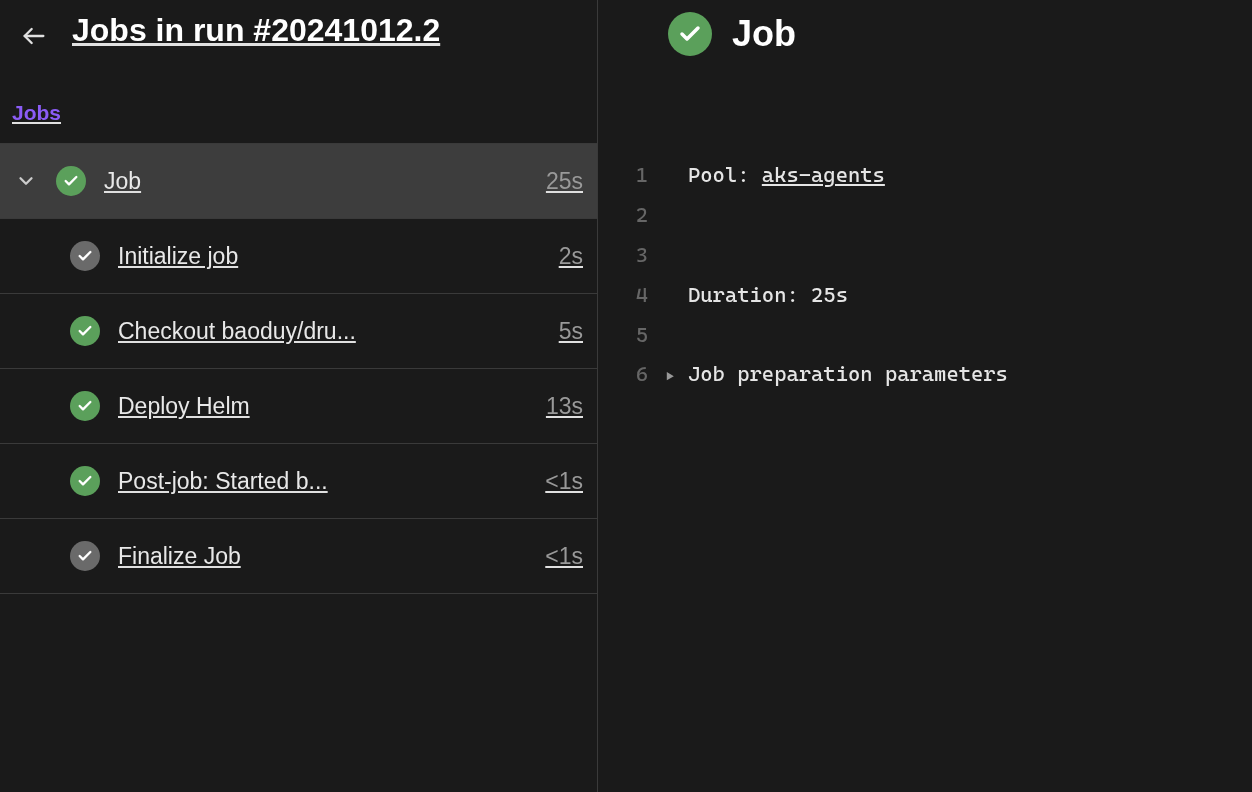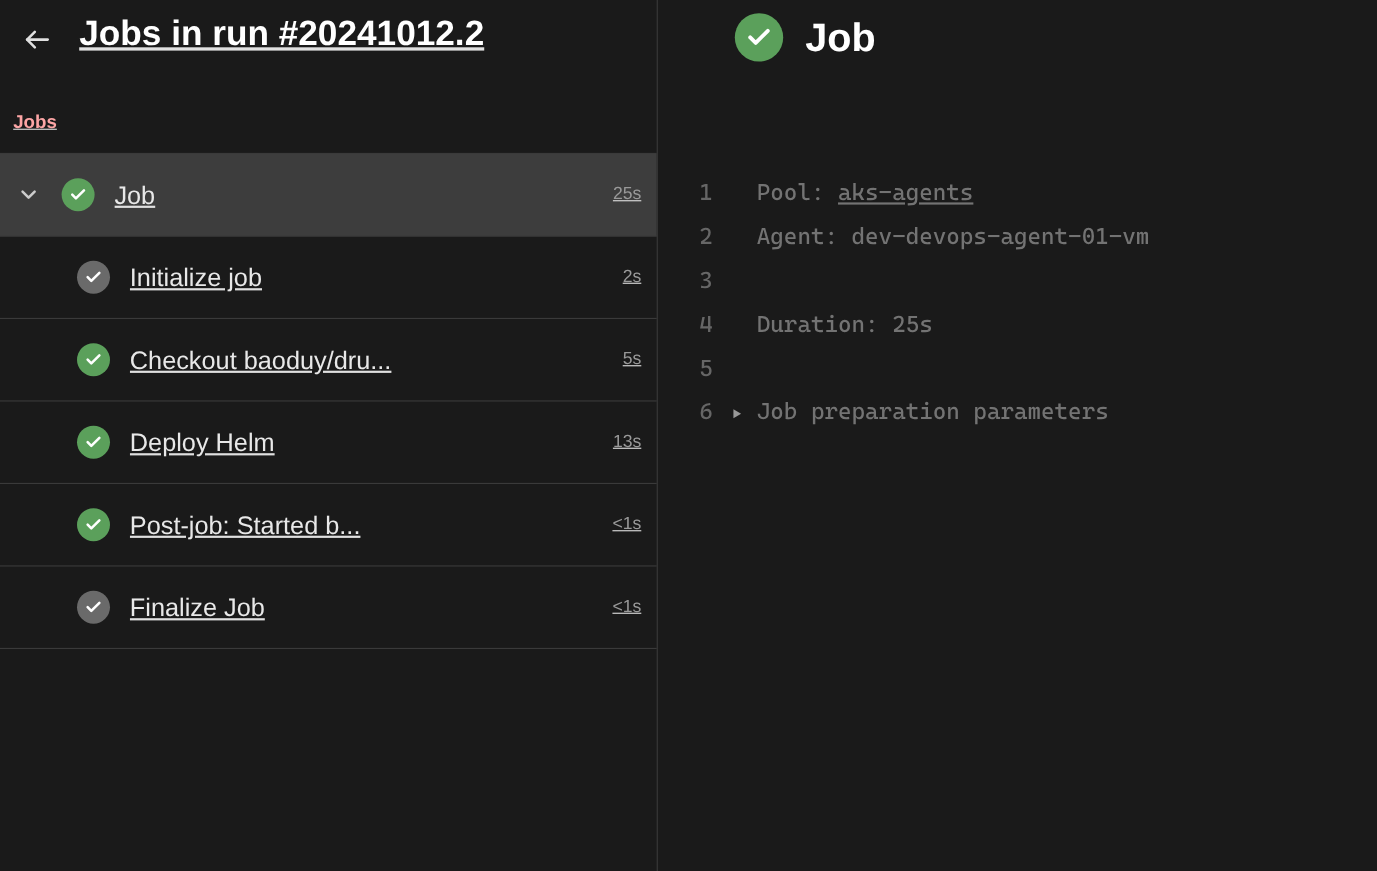--- a/index.html
+++ b/index.html
@@ -52,23 +52,23 @@
     }
     
     .subtitle {
       font-size: 22px;
       color: #999;
       font-weight: 400;
     }
     
     .section-header {
       padding: 18px 12px;
-      font-size: 17px;
+      font-size: 21px;
       font-weight: 600;
-      color: #fca5a5;
+      color: #8b5cf6;
       border-bottom: 1px solid #3a3a3a;
     }
     
     .job-list {
       display: flex;
       flex-direction: column;
     }
     
     .job-row {
       display: flex;
@@ -127,21 +127,21 @@
     .job-name {
       flex: 1;
       font-size: 23px;
       color: #e8e8e8;
       white-space: nowrap;
       overflow: hidden;
       text-overflow: ellipsis;
     }
     
     .job-duration {
-      font-size: 16px;
+      font-size: 23px;
       color: #999;
       flex-shrink: 0;
     }
     
     .right-panel {
       flex: 1;
       padding: 12px 0 0 0;
       display: flex;
       flex-direction: column;
     }
@@ -191,21 +191,21 @@
     }
     
     .line-expand {
       width: 22px;
       flex-shrink: 0;
       color: #999;
       font-size: 14px;
     }
     
     .line-content {
-      color: #737373;
+      color: #e5e5e5;
     }
     
     .line-content .underline {
       text-decoration: underline;
     }
   </style>
 </head>
 <body>
 
 <div class="left-panel">
@@ -309,21 +309,20 @@
 
   <div class="log-lines" id="log-container">
       <div class="log-line">
         <div class="line-number">1</div>
         <div class="line-expand"></div>
         <div class="line-content">Pool: <span class="underline">aks-agents</span></div>
       </div>
       <div class="log-line">
         <div class="line-number">2</div>
         <div class="line-expand"></div>
-        <div class="line-content">Agent: dev-devops-agent-01-vm</div>
       </div>
       <div class="log-line">
         <div class="line-number">3</div>
         <div class="line-expand"></div>
       </div>
       <div class="log-line">
         <div class="line-number">4</div>
         <div class="line-expand"></div>
         <div class="line-content">Duration: 25s</div>
       </div>

